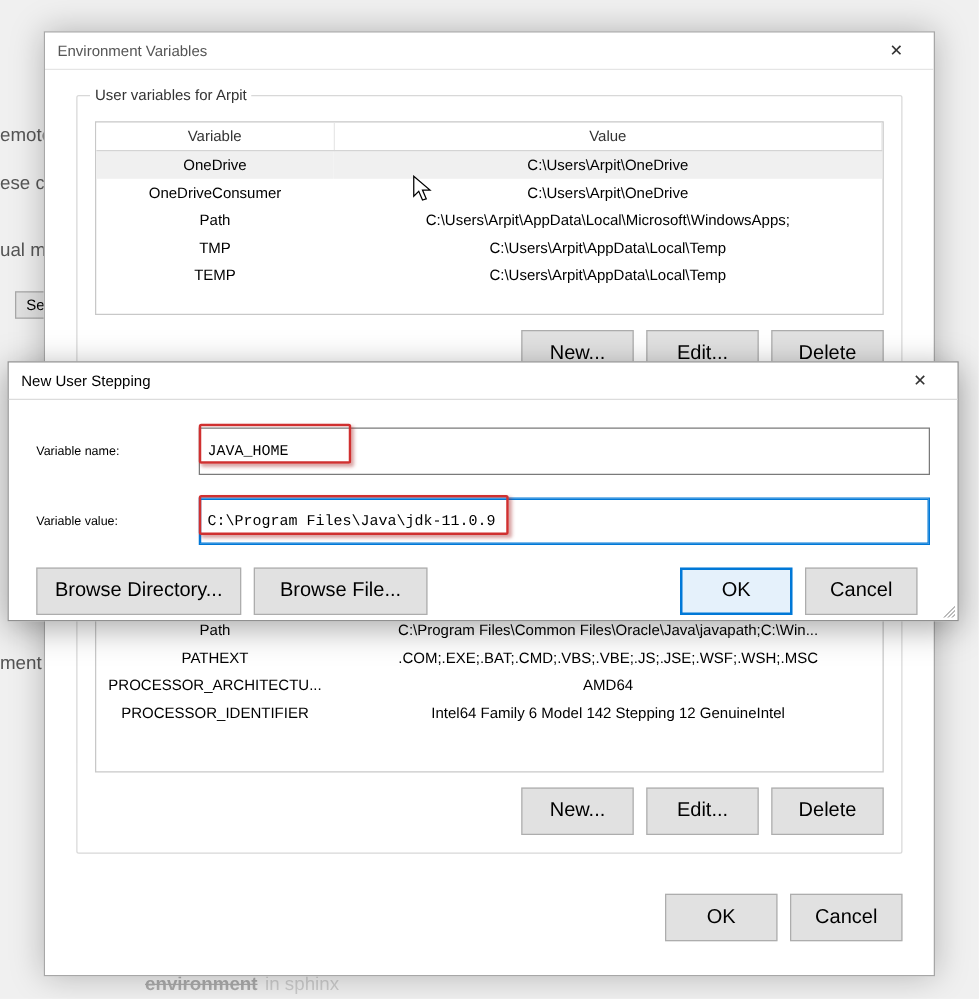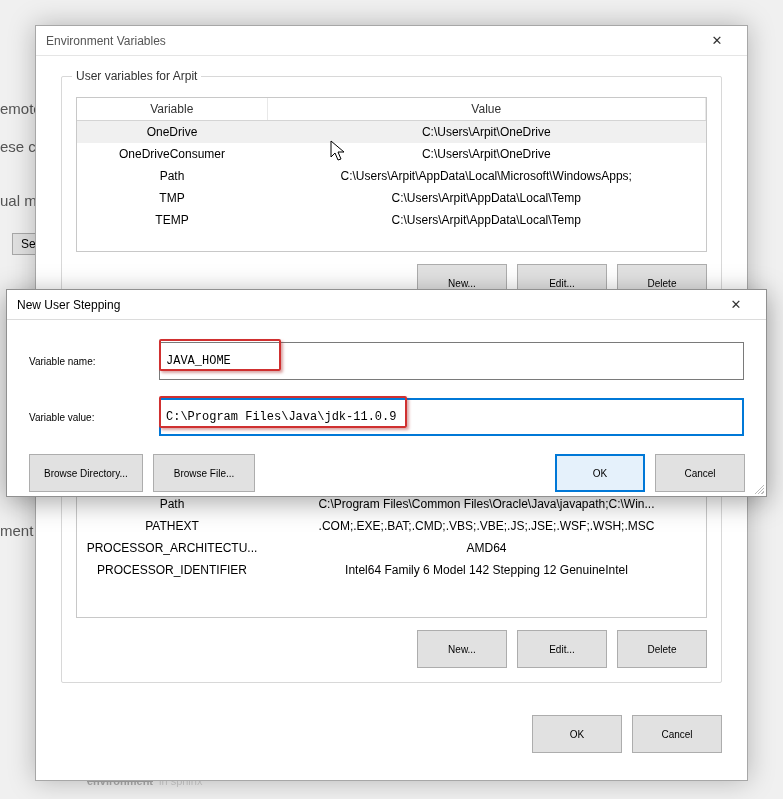--- a/index.html
+++ b/index.html
@@ -108,21 +108,21 @@
     display:flex;
     justify-content:flex-end;
     gap: 10px;
     margin-top: 12px;
   }
   .btn {
     min-width: 90px;
     height: 38px;
     background: #e1e1e1;
     border: 1px solid #adadad;
-    font-size: 10px;
+    font-size: 16px;
     display:inline-flex;
     align-items:center;
     justify-content:center;
     padding: 0 14px;
   }
   .btn.default {
     border: 2px solid #0078d7;
     background:#e5f1fb;
   }
   .bottom-bar {
@@ -166,21 +166,21 @@
   .redbox {
     position:absolute;
     border:2px solid #d03030;
     pointer-events:none;
     border-radius:2px;
     box-shadow: 2px 2px 3px rgba(160,30,30,0.4);
   }
   .newvar .action-row {
     display:flex;
     gap:10px;
-    padding: 0 21px 0 22px;
+    padding: 0 32px 0 22px;
     align-items:center;
     justify-content:flex-end;
   }
   .newvar .action-row .spacer{flex:1;}
   .corner-grip {
     position:absolute;
     right:2px;
     bottom:2px;
     width:12px;height:12px;
     background:
@@ -194,25 +194,25 @@
     pointer-events:none;
   }
   .cursor svg{display:block;}
   .bottom-strip {
     position:absolute;
     left:0; bottom:0;
     width:100%;
     height:24px;
     background:#f0f0f0;
     display:flex;
-    align-items:flex-start;
-    padding-left: 87px;
+    align-items:center;
+    padding-left: 116px;
     gap:6px;
     color:#888;
-    font-size:11px;
+    font-size:15px;
   }
 </style>
 </head>
 <body>
 
 <span class="bg-frag" style="left:0;top:100px;">emote</span>
 <span class="bg-frag" style="left:0;top:138px;">ese ch</span>
 <span class="bg-frag" style="left:0;top:192px;">ual me</span>
 <button class="bg-btn" style="left:12px;top:233px;">Set</button>
 <span class="bg-frag" style="left:0;top:522px;">ment V</span>

